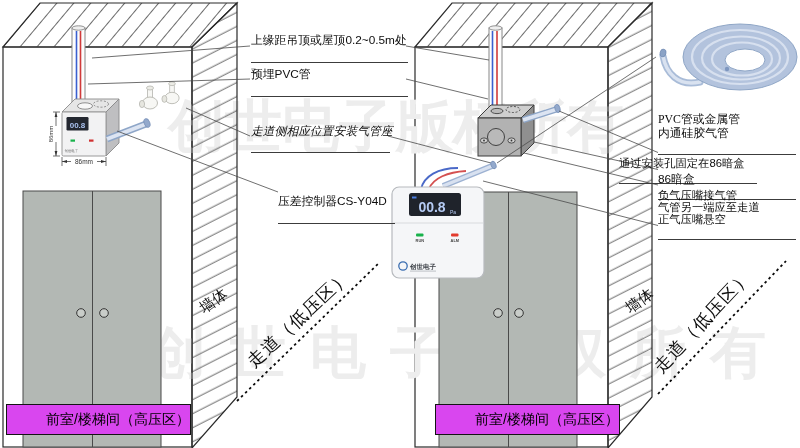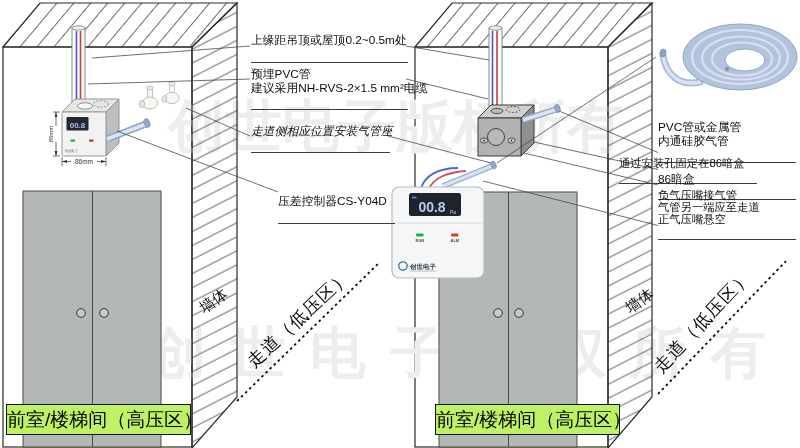--- a/index.html
+++ b/index.html
@@ -3,21 +3,21 @@
 <meta charset="utf-8">
 <style>
   html,body{margin:0;padding:0;background:#fff;}
   #stage{position:relative;width:800px;height:448px;background:#fff;overflow:hidden;
          font-family:"Liberation Sans",sans-serif;color:#111;}
   #diagram-svg{position:absolute;left:0;top:0;width:800px;height:448px;}
   .callout{position:absolute;font-size:11.8px;line-height:13.5px;color:#0d0d0d;
            border-bottom:1px solid #3c3c3c;padding-bottom:14px;white-space:nowrap;}
   .callout .ln{display:block;}
   .room-label{position:absolute;height:29px;line-height:29px;border:1.4px solid #141414;
-              background:#bef264;font-size:19px;text-align:right;color:#000;white-space:nowrap;}
+              background:#d946ef;font-size:14px;text-align:right;color:#000;white-space:nowrap;}
   .wall-label{position:absolute;font-size:15px;color:#0d0d0d;white-space:nowrap;
               transform:rotate(-35deg);transform-origin:0 0;}
   .corridor-label{position:absolute;font-size:18px;color:#0d0d0d;white-space:nowrap;
                   letter-spacing:1px;transform-origin:0 50%;}
   .corridor-left{transform:rotate(-43deg);}
   .corridor-right{transform:rotate(-47deg);}
 </style>
 </head>
 <body>
 
@@ -212,32 +212,31 @@
     <circle cx="727" cy="69" r="2.2" fill="#7e97c0"></circle>
   </g>
 </svg>
 
 <div class="callout" style="left:251px;top:34px;width:157px;">
   <span class="ln">上缘距吊顶或屋顶0.2~0.5m处</span>
 </div>
 
 <div class="callout" style="left:251px;top:68px;width:157px;">
   <span class="ln">预埋PVC管</span>
-  <span class="ln">建议采用NH-RVS-2×1.5 mm²电缆</span>
 </div>
 
 <div class="callout" style="left:251px;top:124.5px;width:139px;font-style:italic;">
   <span class="ln">走道侧相应位置安装气管座</span>
 </div>
 
 <div class="callout" style="left:278px;top:179px;width:117px;margin-top:16px;">
   <span class="ln">压差控制器CS-Y04D</span>
 </div>
 
-<div class="callout" style="left:658px;top:120px;width:138px;line-height:14px;">
+<div class="callout" style="left:658px;top:112px;width:138px;line-height:14px;font-family:Liberation Serif, serif;">
   <span class="ln">PVC管或金属管</span>
   <span class="ln">内通硅胶气管</span>
 </div>
 
 <div class="callout" style="left:619px;top:157px;width:138px;line-height:12px;font-size:11.3px;">
   <span class="ln">通过安装孔固定在86暗盒</span>
 </div>
 
 <div class="callout" style="left:658px;top:172.5px;width:138px;line-height:12px;">
   <span class="ln">86暗盒</span>

